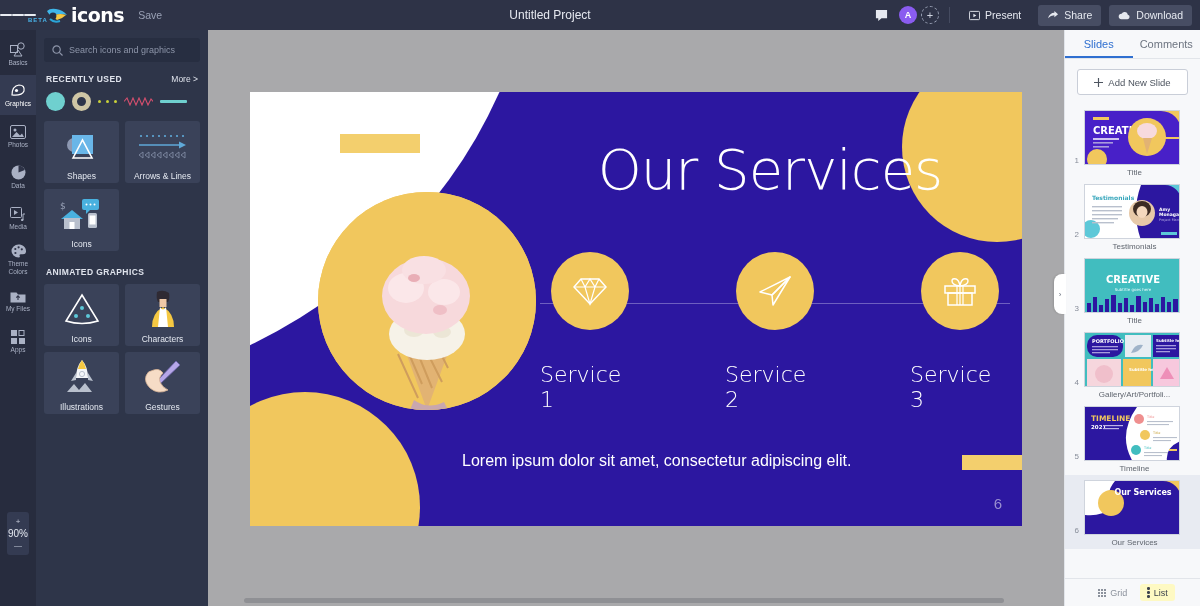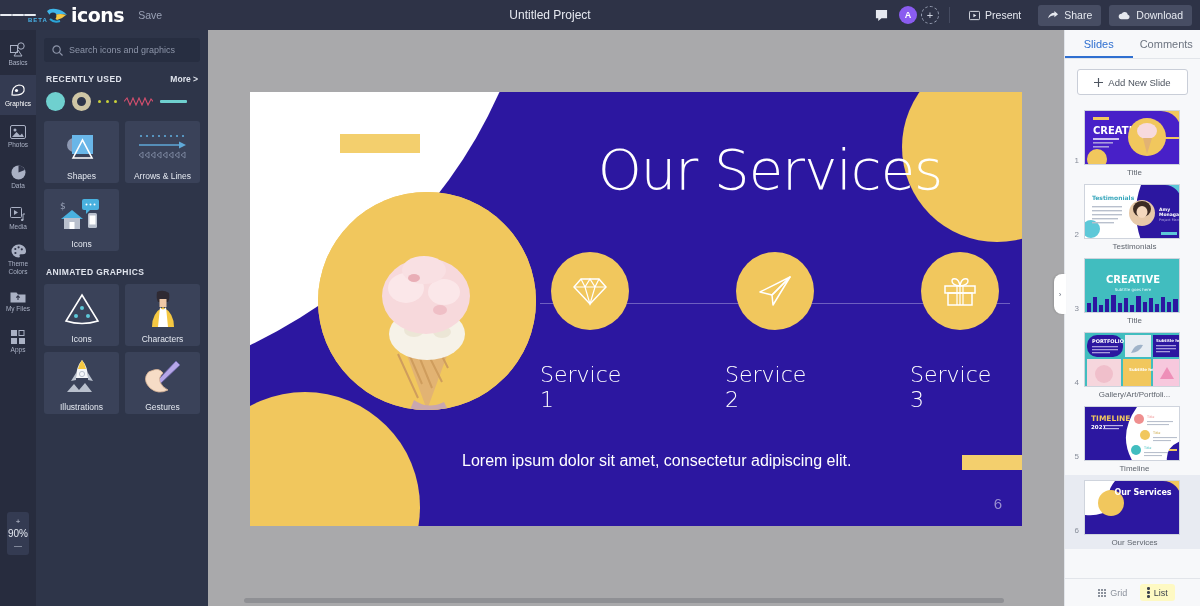--- a/index.html
+++ b/index.html
@@ -73,21 +73,21 @@
     position:absolute; top:30px; left:36px; width:172px; height:576px;
     background:#2e3549; padding:8px;
   }
   .searchbox {
     height:24px; background:#272e41; border-radius:3px; display:flex; align-items:center;
     padding:0 8px; gap:6px; cursor:text;
   }
   .searchbox .sph { font-size:9px; color:#8d95a9; }
   .sec-head { display:flex; align-items:center; justify-content:space-between; margin:12px 2px 7px 2px; }
   .sec-title { font-size:8.5px; font-weight:bold; color:#dfe3ec; letter-spacing:0.4px; }
-  .sec-more { font-size:8.5px; font-weight:bold; color:#dfe3ec; cursor:pointer; }
+  .sec-more { font-size:8.5px; font-weight:normal; color:#dfe3ec; cursor:pointer; }
   .recent-row { display:flex; align-items:center; gap:7px; padding:0 2px; height:20px;}
   .r-circle { width:19px; height:19px; border-radius:50%; background:#6fd0cf; }
   .r-ring { width:19px; height:19px; border-radius:50%; border:5px solid #cfc6a5; }
   .r-dots { display:flex; gap:5px; }
   .r-dot { width:3px; height:3px; border-radius:50%; background:#c9d13a; }
   .r-zig { width:29px; height:9px; }
   .r-line { width:27px; height:3px; background:#6fd0cf; border-radius:1px;}
 
   .tiles { display:flex; flex-wrap:wrap; gap:6px; }
   .tile {

